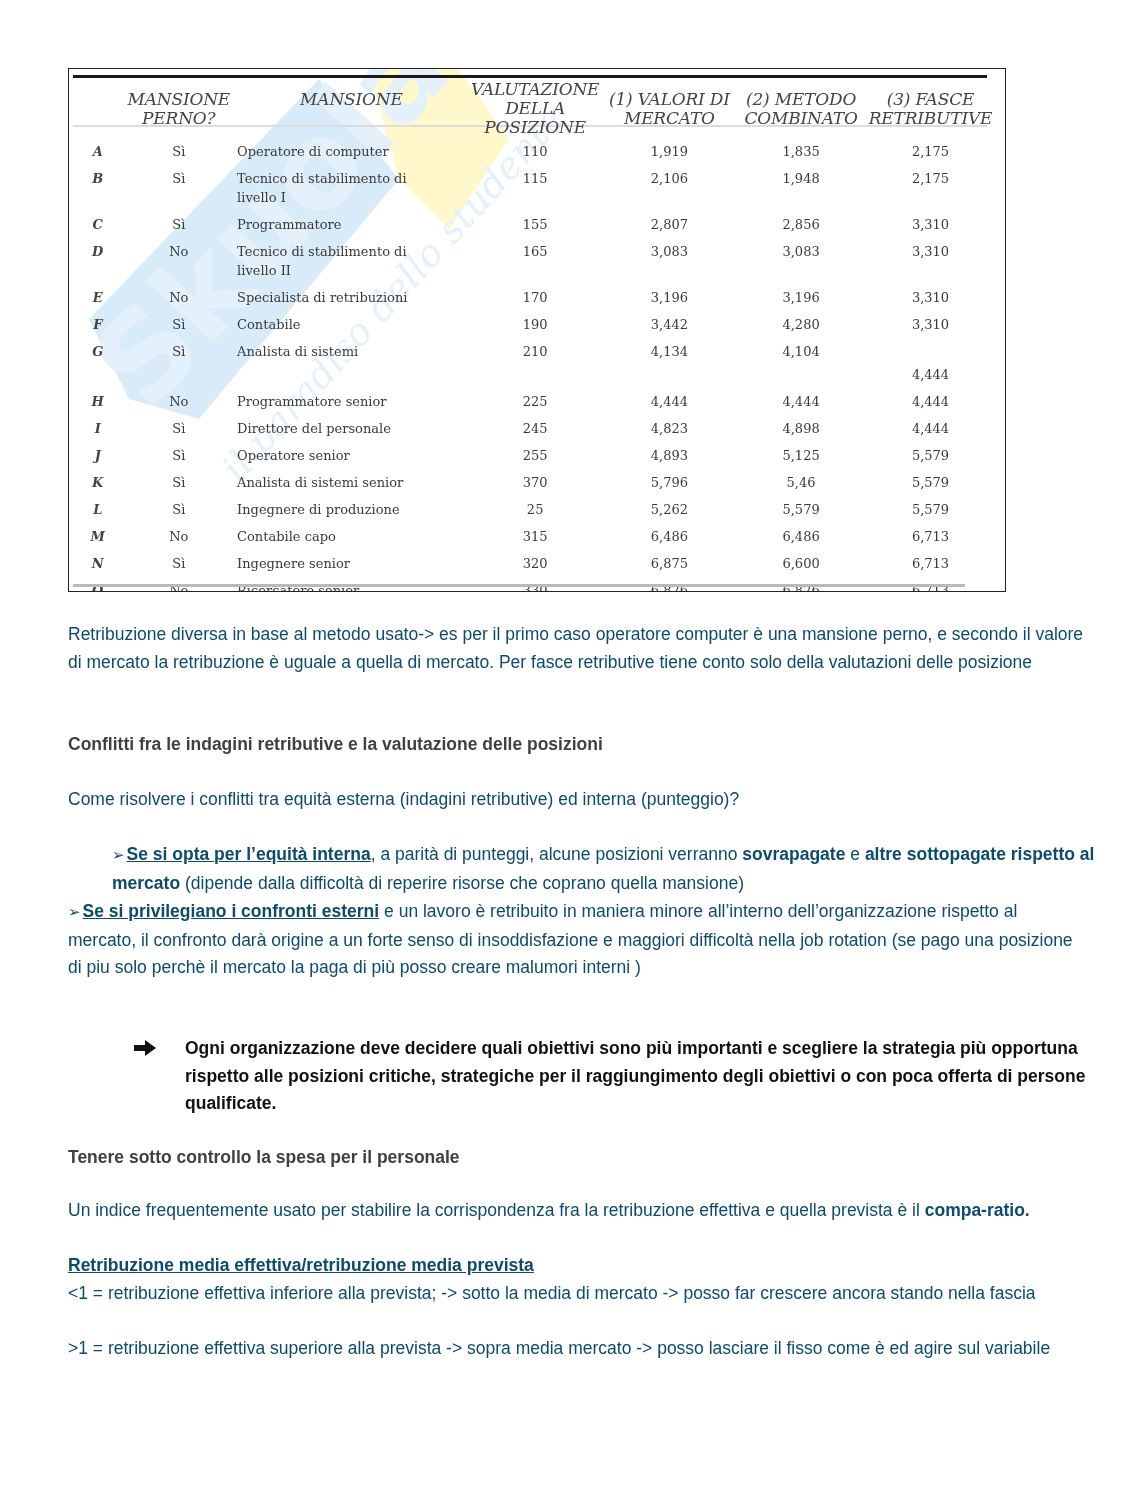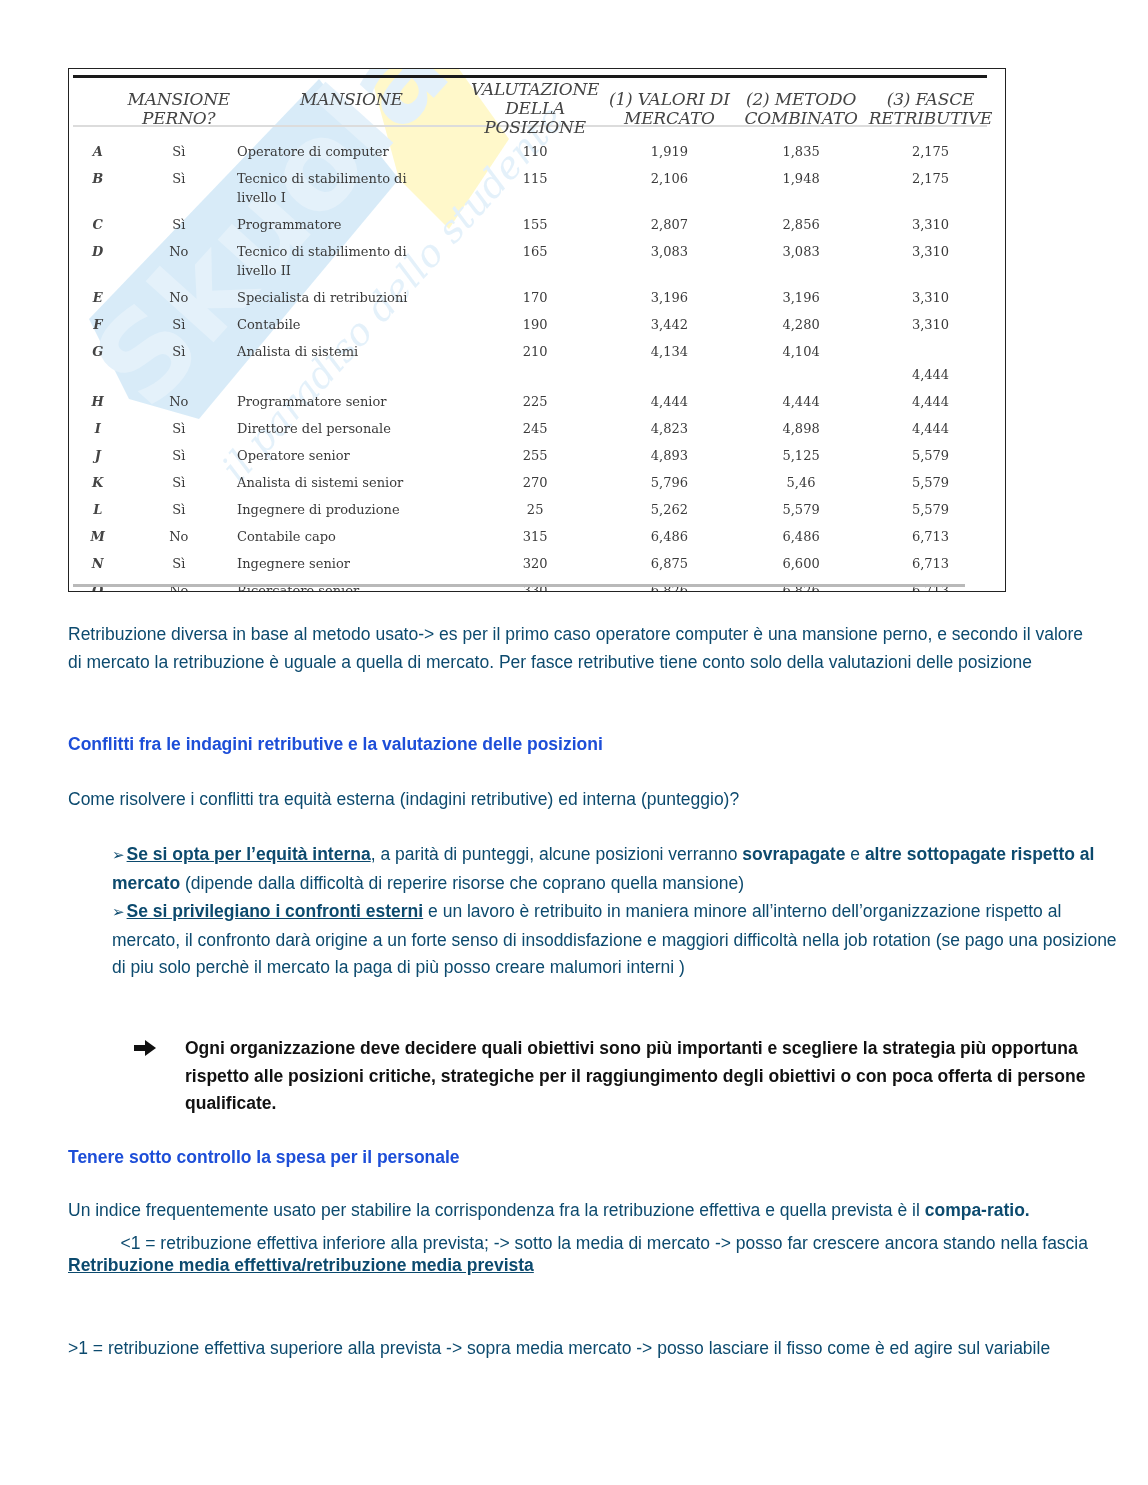--- a/index.html
+++ b/index.html
@@ -25,21 +25,21 @@
   .c-job { width:230px; text-align:left; padding-left:6px !important; }
   .c-eval { width:135px; text-align:center; }
   .c-market { width:130px; text-align:center; }
   .c-combined { width:130px; text-align:center; }
   .c-bands { width:125px; text-align:center; }
   tr.extra td { padding-top:0; }
 
   
   .para { position:absolute; left:68px; width:1020px; font-family:"Liberation Sans", sans-serif;
           font-size:17.5px; line-height:27.5px; color:#0c4a6e; }
-  .heading-red { color:#1d4ed8; font-weight:bold; }
+  .heading-red { color:#404040; font-weight:bold; }
   .bold { font-weight:bold; }
   .ul { text-decoration:underline; }
   .bullet { font-family:"DejaVu Sans", sans-serif; font-size:15px; margin-right:2px; }
   .arrow-row { position:absolute; left:133px; width:950px; font-size:17.5px; line-height:27.5px; font-weight:bold; }
   .arrow-row .arrow { position:absolute; left:0; top:4px; width:24px; height:18px; }
   .arrow-row .txt { position:absolute; left:52px; width:910px; }
 </style>
 </head>
 <body>
 
@@ -165,21 +165,21 @@
           <td class="c-job"><span>Operatore senior</span></td>
           <td class="c-eval"><span>255</span></td>
           <td class="c-market"><span>4,893</span></td>
           <td class="c-combined"><span>5,125</span></td>
           <td class="c-bands"><span>5,579</span></td>
         </tr>
         <tr>
           <td class="c-code"><span>K</span></td>
           <td class="c-pivot"><span>Sì</span></td>
           <td class="c-job"><span>Analista di sistemi senior</span></td>
-          <td class="c-eval"><span>270</span></td>
+          <td class="c-eval"><span>370</span></td>
           <td class="c-market"><span>5,796</span></td>
           <td class="c-combined"><span>5,46</span></td>
           <td class="c-bands"><span>5,579</span></td>
         </tr>
         <tr>
           <td class="c-code"><span>L</span></td>
           <td class="c-pivot"><span>Sì</span></td>
           <td class="c-job"><span>Ingegnere di produzione</span></td>
           <td class="c-eval"><span>25</span></td>
           <td class="c-market"><span>5,262</span></td>
@@ -222,34 +222,34 @@
 <div class="para" style="top:621px;">Retribuzione diversa in base al metodo usato-&gt; es per il primo caso operatore computer è una mansione perno, e secondo il valore di mercato la retribuzione è uguale a quella di mercato. Per fasce retributive tiene conto solo della valutazioni delle posizione</div>
 
 <div class="para heading-red" style="top:731px;">Conflitti fra le indagini retributive e la valutazione delle posizioni</div>
 
 <div class="para" style="top:786px;">Come risolvere i conflitti tra equità esterna (indagini retributive) ed interna (punteggio)?</div>
 
 <div class="para" style="top:841px;margin-left:44px;">
   <span class="bullet">➢</span><span class="bold ul">Se si opta per l’equità interna</span><span>, a parità di punteggi, alcune posizioni verranno </span><span class="bold">sovrapagate</span><span> e </span><span class="bold">altre sottopagate rispetto al mercato</span><span> (dipende dalla difficoltà di reperire risorse che coprano quella mansione)</span>
 </div>
 
-<div class="para" style="top:898px;margin-left:44px;">
+<div class="para" style="top:898px;">
   <span class="bullet">➢</span><span class="bold ul">Se si privilegiano i confronti esterni</span><span> e un lavoro è retribuito in maniera minore all’interno dell’organizzazione rispetto al mercato, il confronto darà origine a un forte senso di insoddisfazione e maggiori difficoltà nella job rotation (se pago una posizione di piu solo perchè il mercato la paga di più posso creare malumori interni )</span>
 </div>
 
 <div class="arrow-row" style="top:1035px;">
   <svg class="arrow" viewBox="0 0 24 18">
     <path d="M1 6 H12 V1 L23 9 L12 17 V12 H1 Z" fill="#111"></path>
   </svg>
   <div class="txt">Ogni organizzazione deve decidere quali obiettivi sono più importanti e scegliere la strategia più opportuna rispetto alle posizioni critiche, strategiche per il raggiungimento degli obiettivi o con poca offerta di persone qualificate.</div>
 </div>
 
 <div class="para heading-red" style="top:1144px;">Tenere sotto controllo la spesa per il personale</div>
 
 <div class="para" style="top:1197px;">
   <span>Un indice frequentemente usato per stabilire la corrispondenza fra la retribuzione effettiva e quella prevista è il </span><span class="bold">compa-ratio.</span>
 </div>
 
 <div class="para bold ul" style="top:1252px; width:auto;">Retribuzione media effettiva/retribuzione media prevista</div>
 
-<div class="para" style="top:1230px;text-align:right;">&lt;1 = retribuzione effettiva inferiore alla prevista; -&gt; sotto la media di mercato -&gt; posso far crescere ancora stando nella fascia</div>
+<div class="para" style="top:1280px;">&lt;1 = retribuzione effettiva inferiore alla prevista; -&gt; sotto la media di mercato -&gt; posso far crescere ancora stando nella fascia</div>
 
 <div class="para" style="top:1335px;">&gt;1 = retribuzione effettiva superiore alla prevista -&gt; sopra media mercato -&gt; posso lasciare il fisso come è ed agire sul variabile</div>
 
 </body></html>

